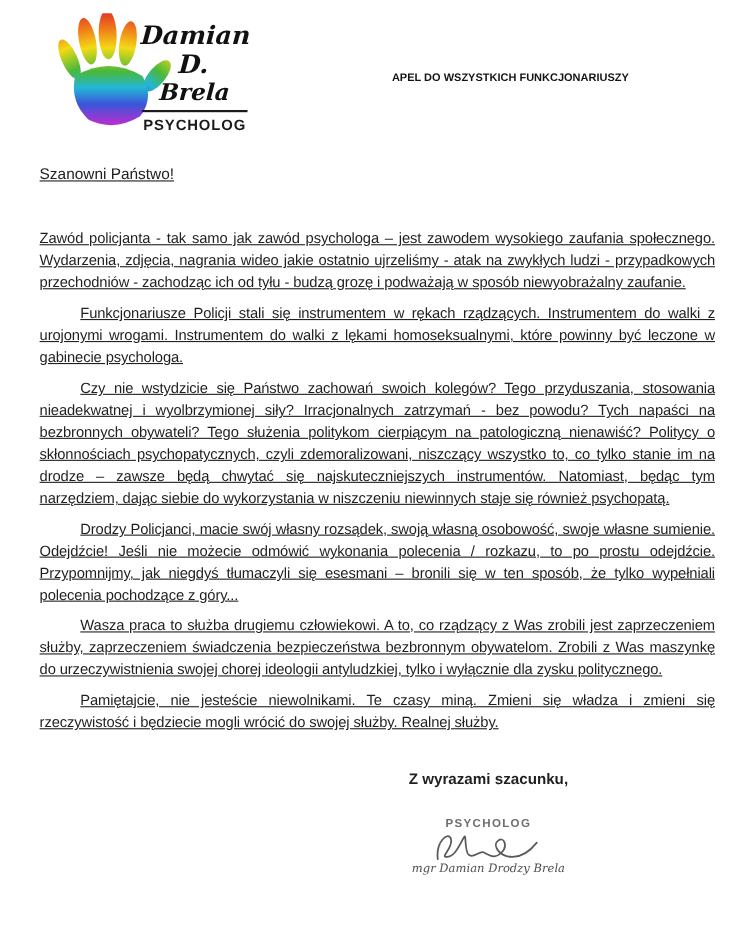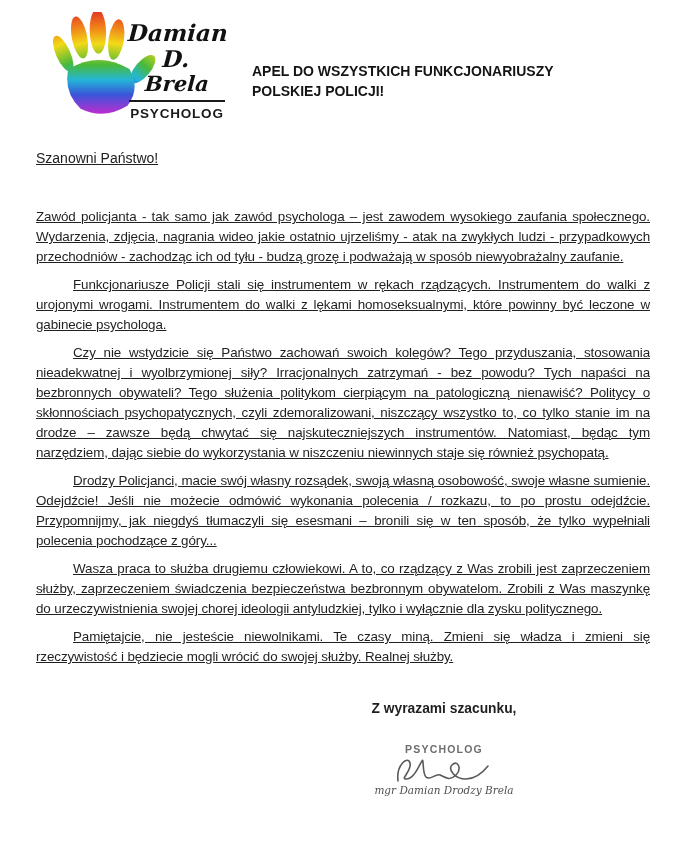--- a/index.html
+++ b/index.html
@@ -19,22 +19,22 @@
     font-family:"DejaVu Serif",serif;font-style:italic;font-weight:bold;
     font-size:23px;line-height:26px;color:#111;transform:skewX(-4deg);
   }
   .logo-name2{
     font-family:"DejaVu Serif",serif;font-style:italic;font-weight:bold;
     font-size:21px;line-height:23px;color:#111;transform:skewX(-4deg);
   }
   .logo-rule{width:96px;margin:5px auto 4px;border-top:2px solid #1a1a1a;}
   .logo-sub{font-size:13.5px;font-weight:bold;letter-spacing:0.8px;color:#1a1a1a;}
   .heading{
-    position:absolute;left:252px;top:62px;width:400px;
-    font-weight:bold;font-size:14px;line-height:19.5px;color:#141414;
+    position:absolute;left:264px;top:62px;width:400px;
+    text-align:center;font-weight:bold;font-size:10px;line-height:19.5px;color:#141414;
   }
   
   .body{margin:0 31px 0 36px;text-decoration:underline;}
   .salutation{margin:28px 0 0 0;font-size:14px;line-height:20px;}
   p.para{
     margin:0 0 8px 0;font-size:13.4px;line-height:20px;
     text-align:justify;letter-spacing:-0.1px;color:#1f1f1f;
   }
   p.para.first{margin-top:39px;}
   p.para.indent{text-indent:37px;}
@@ -85,21 +85,20 @@
 
     <div class="logo-text">
       <div class="logo-name1">Damian D.</div>
       <div class="logo-name2">Brela</div>
       <div class="logo-rule"></div>
       <div class="logo-sub">PSYCHOLOG</div>
     </div>
 
     <div class="heading">
       <div>APEL DO WSZYSTKICH FUNKCJONARIUSZY</div>
-      <div>POLSKIEJ POLICJI!</div>
     </div>
   </div>
 
   <div class="body">
     <p class="salutation">Szanowni Państwo!</p>
 
     <p class="para first">Zawód policjanta - tak samo jak zawód psychologa – jest zawodem wysokiego zaufania społecznego. Wydarzenia, zdjęcia, nagrania wideo jakie ostatnio ujrzeliśmy - atak na zwykłych ludzi - przypadkowych przechodniów - zachodząc ich od tyłu - budzą grozę i podważają w sposób niewyobrażalny zaufanie.</p>
     <p class="para indent">Funkcjonariusze Policji stali się instrumentem w rękach rządzących. Instrumentem do walki z urojonymi wrogami. Instrumentem do walki z lękami homoseksualnymi, które powinny być leczone w gabinecie psychologa.</p>
     <p class="para indent">Czy nie wstydzicie się Państwo zachowań swoich kolegów? Tego przyduszania, stosowania nieadekwatnej i wyolbrzymionej siły? Irracjonalnych zatrzymań - bez powodu? Tych napaści na bezbronnych obywateli? Tego służenia politykom cierpiącym na patologiczną nienawiść?  Politycy o skłonnościach psychopatycznych, czyli zdemoralizowani, niszczący wszystko to, co tylko stanie im na drodze – zawsze będą chwytać się najskuteczniejszych instrumentów. Natomiast, będąc tym narzędziem, dając siebie do wykorzystania w niszczeniu niewinnych staje się również psychopatą.</p>
     <p class="para indent">Drodzy Policjanci, macie swój własny rozsądek, swoją własną osobowość, swoje własne sumienie. Odejdźcie! Jeśli nie możecie odmówić wykonania polecenia / rozkazu, to po prostu odejdźcie.  Przypomnijmy, jak niegdyś tłumaczyli się esesmani – bronili się w ten sposób, że tylko wypełniali polecenia pochodzące z góry...</p>

